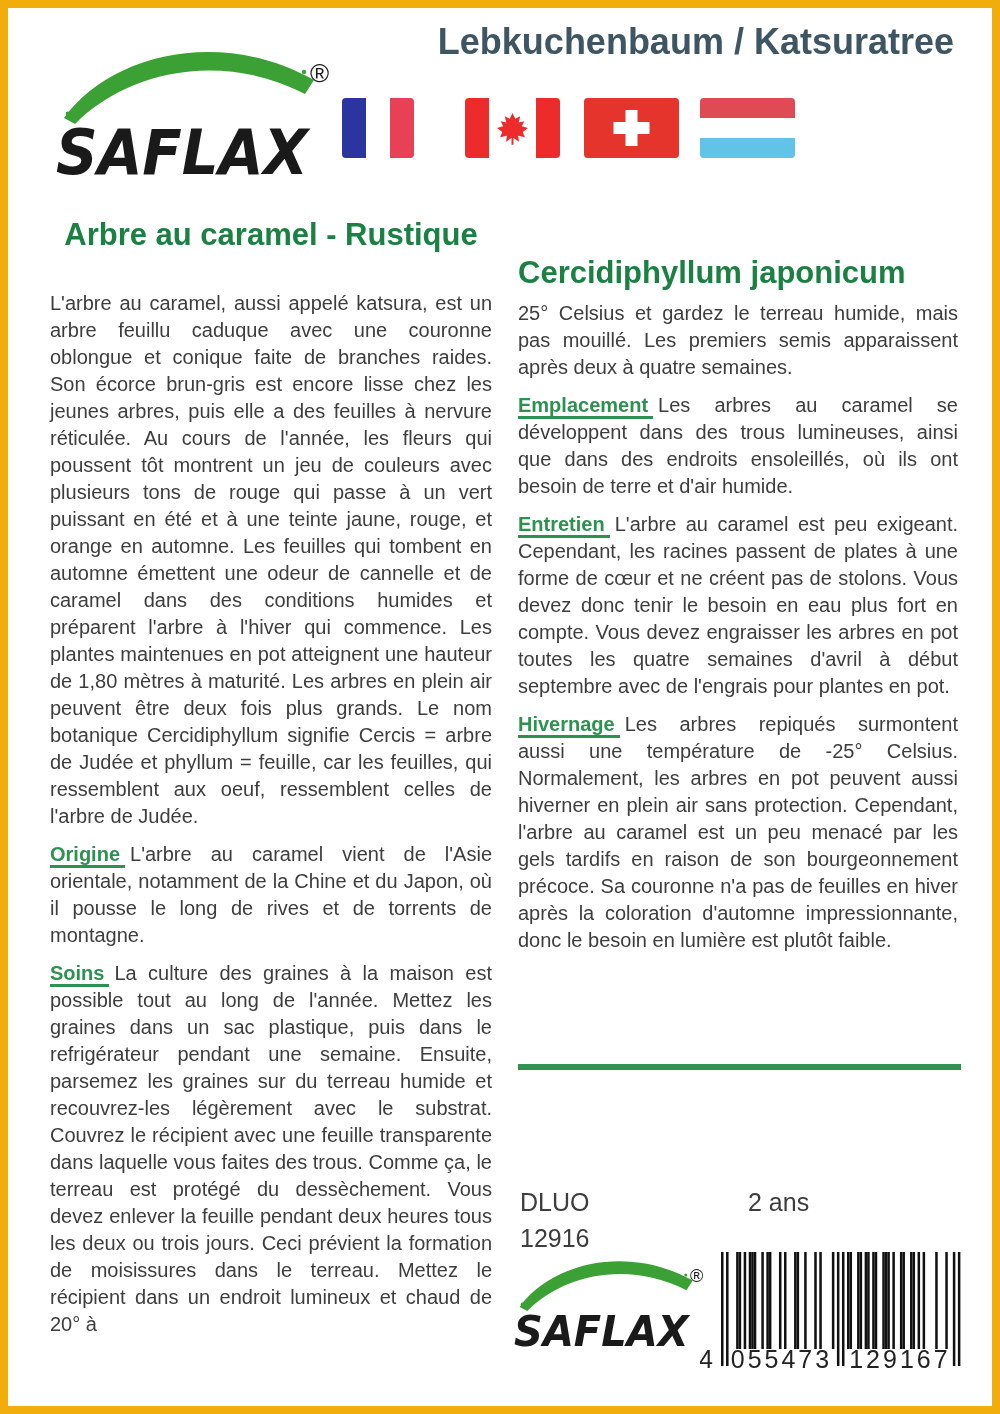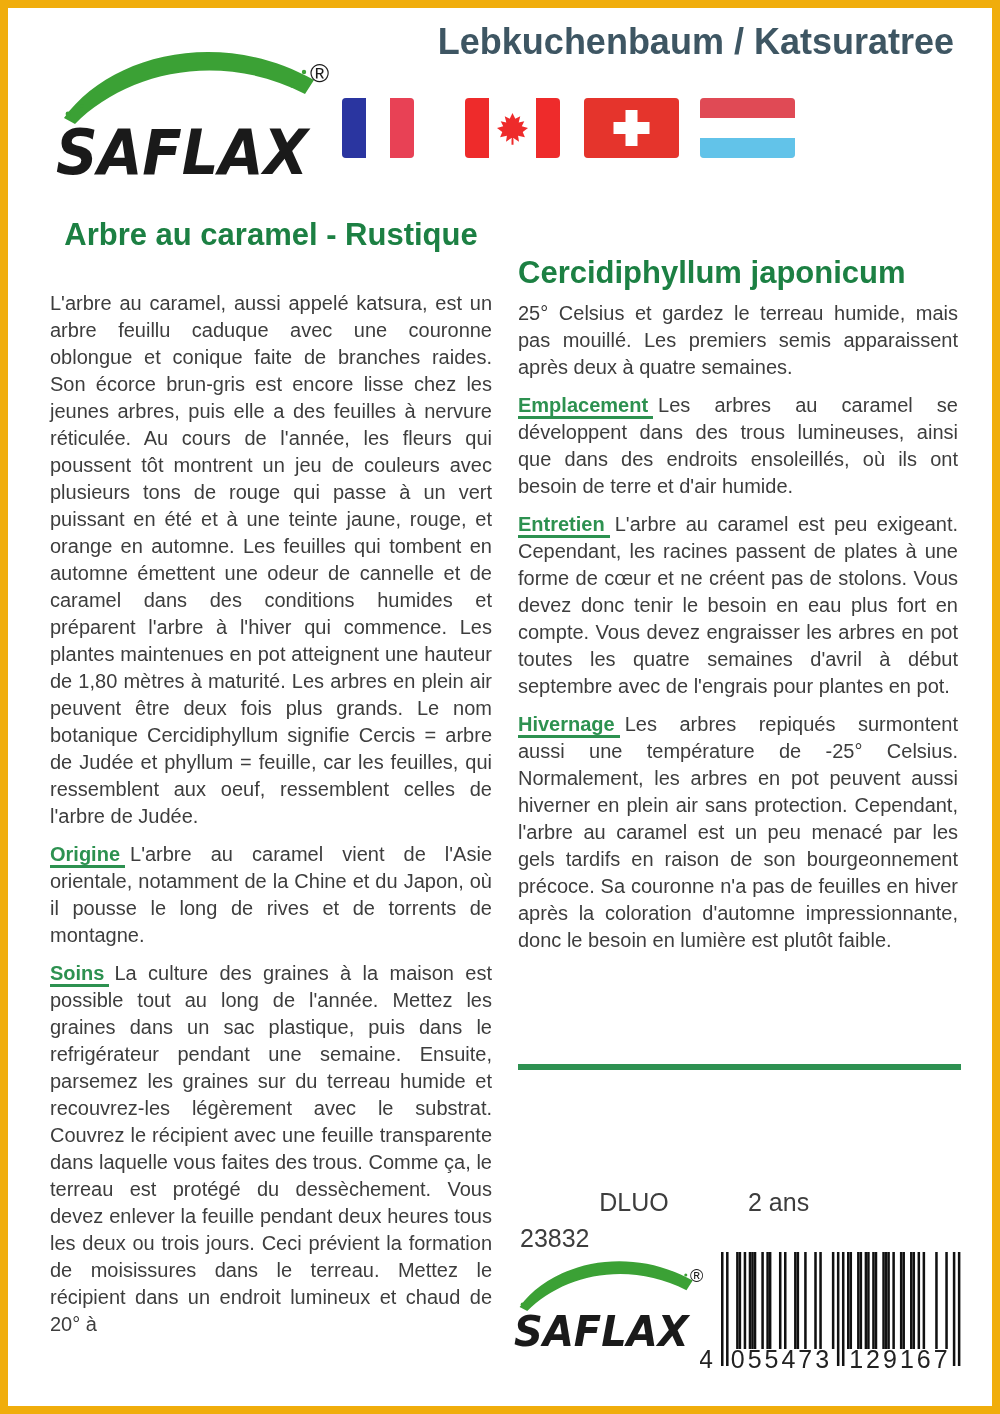--- a/index.html
+++ b/index.html
@@ -54,21 +54,21 @@
     border-bottom:3px solid var(--label-green);
     padding-right:5px;margin-right:5px;
   }
   .separator{
     position:absolute;left:510px;top:1056px;width:443px;height:6px;
     background:var(--sep-green);
   }
   
   .info{position:absolute;left:512px;top:1176px;width:443px;
         font-size:25px;color:var(--body-gray);}
-  .info-row{display:flex;line-height:36px;text-align:center;}
+  .info-row{display:flex;line-height:36px;}
   .info-label{width:228px;}
   .logo-bottom{position:absolute;left:503px;top:1238px;}
   .barcode{position:absolute;left:692px;top:1244px;}
   .logo-text{font-family:"DejaVu Sans", sans-serif;}
 </style>
 </head>
 <body>
 
 <div class="page">
 
@@ -147,21 +147,21 @@
   </div>
 
   <div class="separator"></div>
 
   <div class="info">
     <div class="info-row">
       <div class="info-label">DLUO</div>
       <div class="info-value">2 ans</div>
     </div>
     <div class="info-row">
-      <div class="info-value">23832</div>
+      <div class="info-value">12916</div>
     </div>
   </div>
 
   <div class="logo-bottom">
     <svg width="200" height="108" viewBox="0 0 288 156">
       <path d="M12 88 C 56 26, 166 -4, 262 50 L 253 64 C 168 20, 74 42, 23 94 Z" fill="#3BA135"></path>
       <circle cx="16" cy="84" r="2.4" fill="#3BA135"></circle>
       <circle cx="252" cy="42" r="2.2" fill="#3BA135"></circle>
       <text class="logo-text" x="4" y="144" font-size="62" font-style="italic" font-weight="bold" fill="#1A1A1A" textLength="252" lengthAdjust="spacingAndGlyphs">SAFLAX</text>
       <text x="258" y="52" font-size="26" fill="#1A1A1A">®</text>

